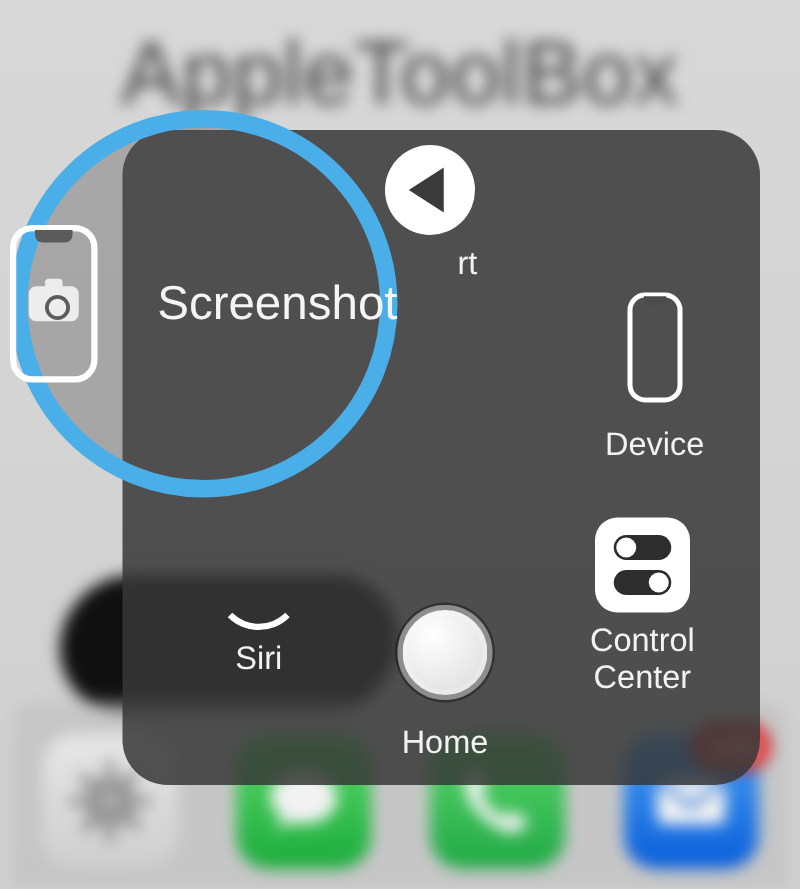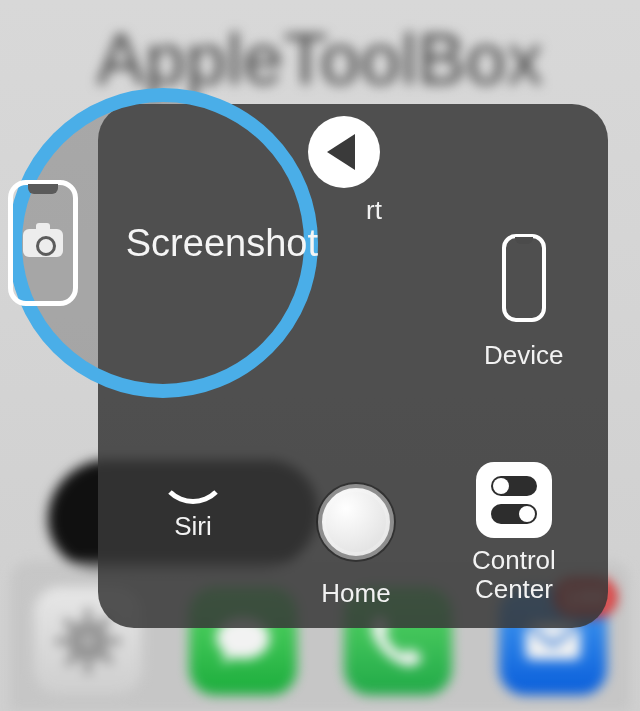--- a/index.html
+++ b/index.html
@@ -208,22 +208,22 @@
   }
   .ring-label{
     font-size:38px;
     font-weight:300;
     color:#f5f5f5;
   }
 
   
   .pos-restart{ left:208px; top:12px; }
   .pos-device { left:386px; top:130px;gap:19px; }
-  .pos-cc     { left:374px; top:310px;margin-top:48px; }
-  .pos-siri   { left:60px;  top:330px; }
+  .pos-cc     { left:374px; top:310px; }
+  .pos-siri   { left:74px;  top:330px; }
   .pos-home   { left:220px; top:380px;gap:19px; }
 
   .pos-cc .label, .pos-home .label, .pos-siri .label, .pos-device .label, .pos-restart .label { font-size:26px; }
 
   
   .pos-restart .label{ margin-left:60px; }
 
   svg { display:block; }
 </style>
 </head>

